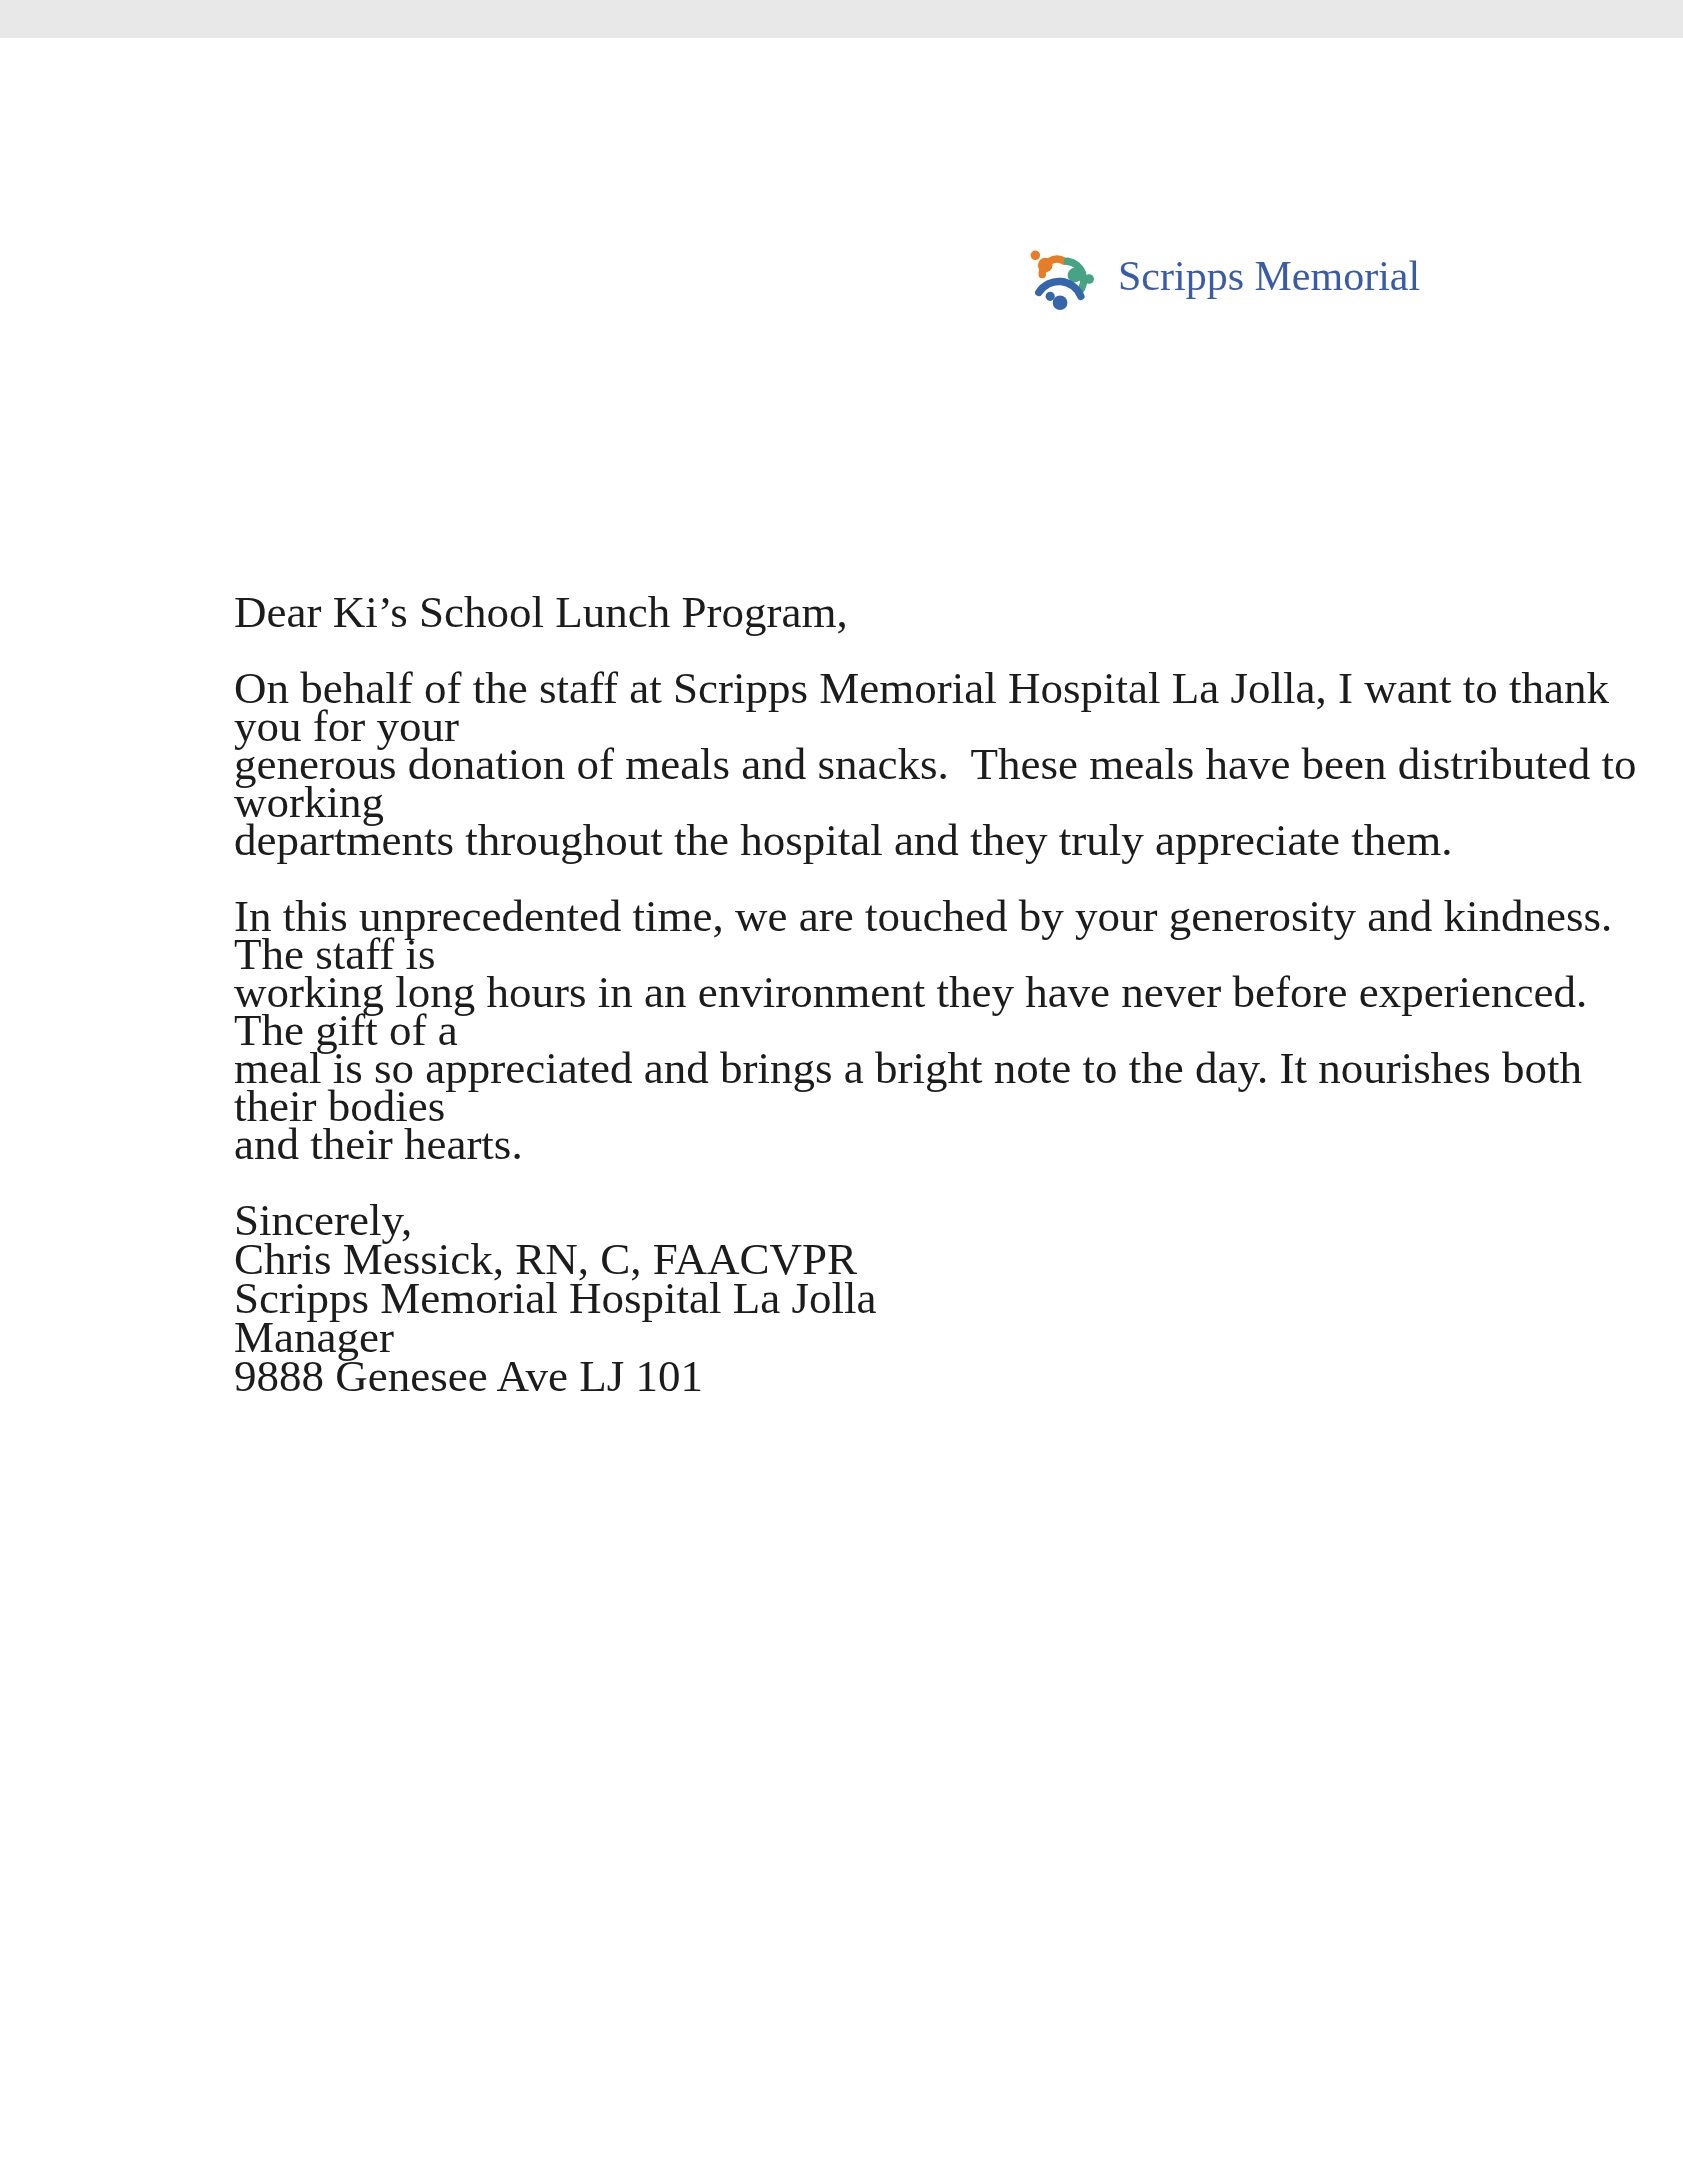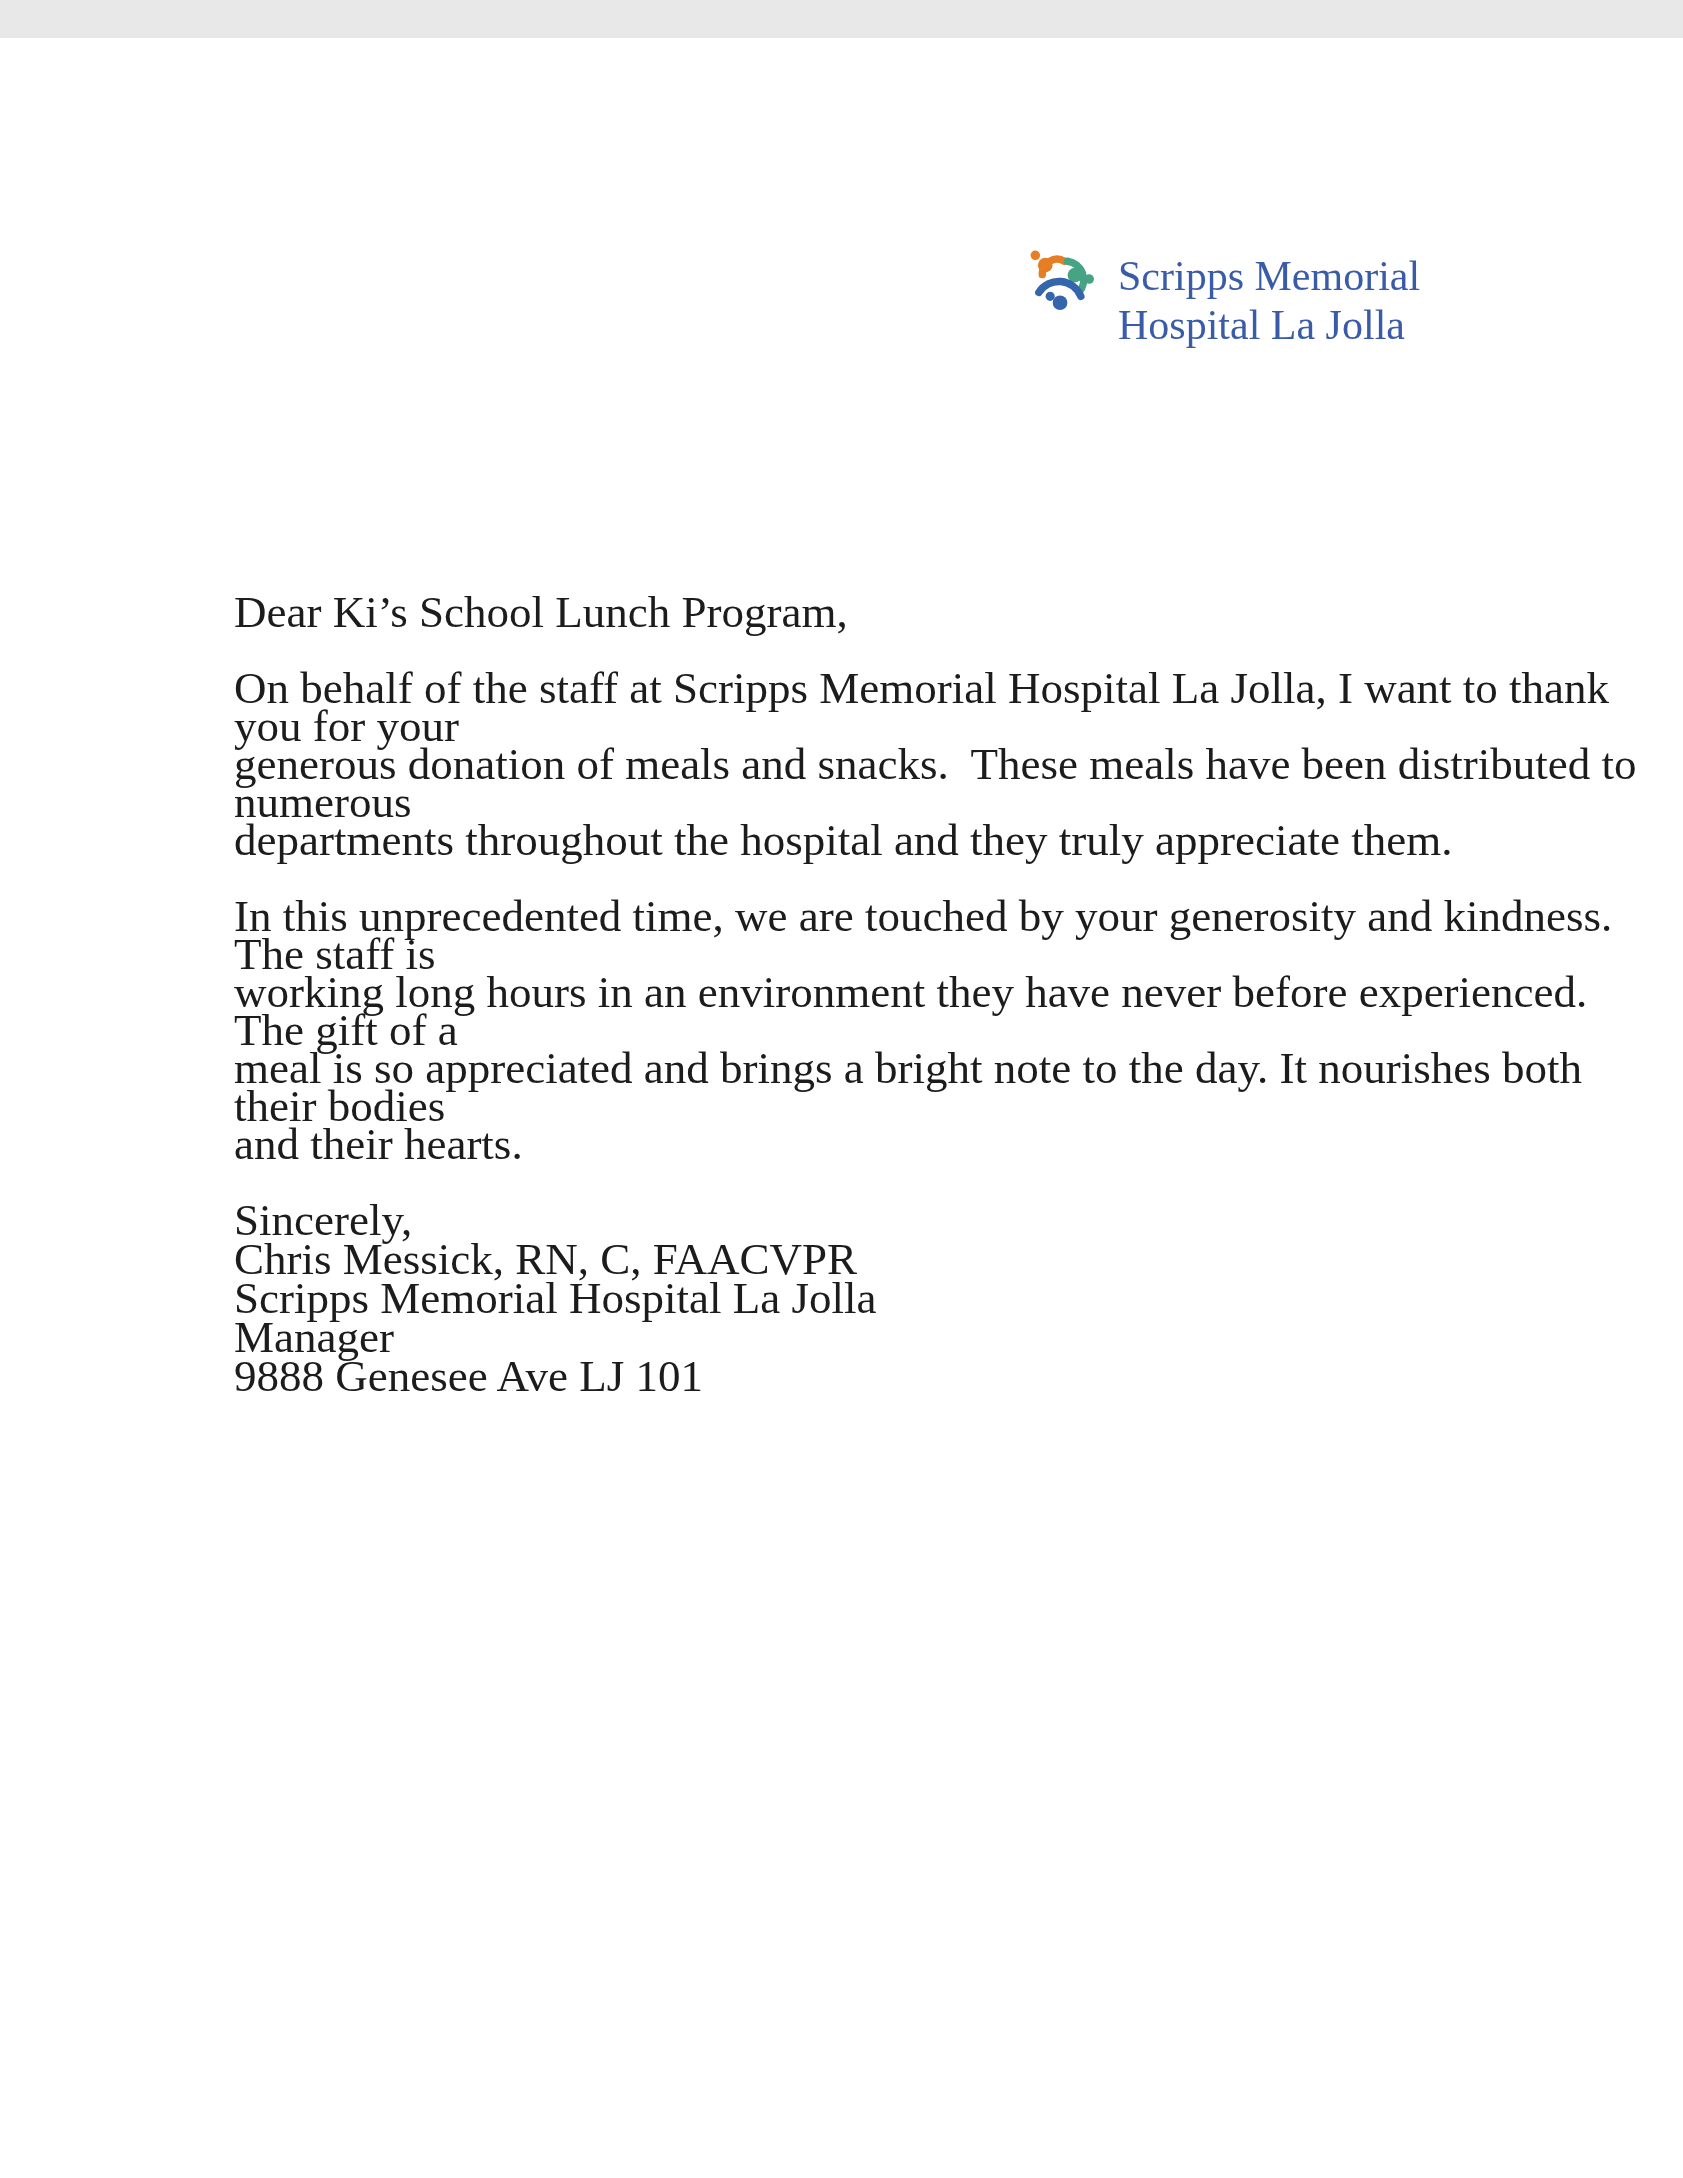--- a/index.html
+++ b/index.html
@@ -71,28 +71,27 @@
       <circle cx="72" cy="45.5" r="4.8" fill="#46A383"></circle>
       <circle cx="57.5" cy="41.5" r="7.4" fill="#46A383"></circle>
       <path d="M 50 27.5 A 19 19 0 0 1 61.5 59" stroke="#46A383" stroke-width="7.5" fill="none" stroke-linecap="round"></path>
 
       <circle cx="32.5" cy="63" r="4.6" fill="#3566AC"></circle>
       <circle cx="42.5" cy="69.5" r="7.4" fill="#3566AC"></circle>
       <path d="M 21 59 A 24 24 0 0 1 63.5 63" stroke="#3566AC" stroke-width="7.5" fill="none" stroke-linecap="round"></path>
     </svg>
     <div class="logo-text">
       <div>Scripps Memorial</div>
-      <div>Hospital La Jolla</div>
     </div>
   </div>
 
   <div class="body-text">
     <div class="para">Dear Ki’s School Lunch Program,</div>
     <div class="para">On behalf of the staff at Scripps Memorial Hospital La Jolla, I want to thank you for your
-generous donation of meals and snacks.  These meals have been distributed to numerous
+generous donation of meals and snacks.  These meals have been distributed to working
 departments throughout the hospital and they truly appreciate them.</div>
     <div class="para">In this unprecedented time, we are touched by your generosity and kindness.  The staff is
 working long hours in an environment they have never before experienced. The gift of a
 meal is so appreciated and brings a bright note to the day. It nourishes both their bodies
 and their hearts.</div>
 
     <div class="signature">
       <div class="sig-line">Sincerely,</div>
       <div class="sig-line">Chris Messick, RN, C, FAACVPR</div>
       <div class="sig-line">Scripps Memorial Hospital La Jolla</div>

